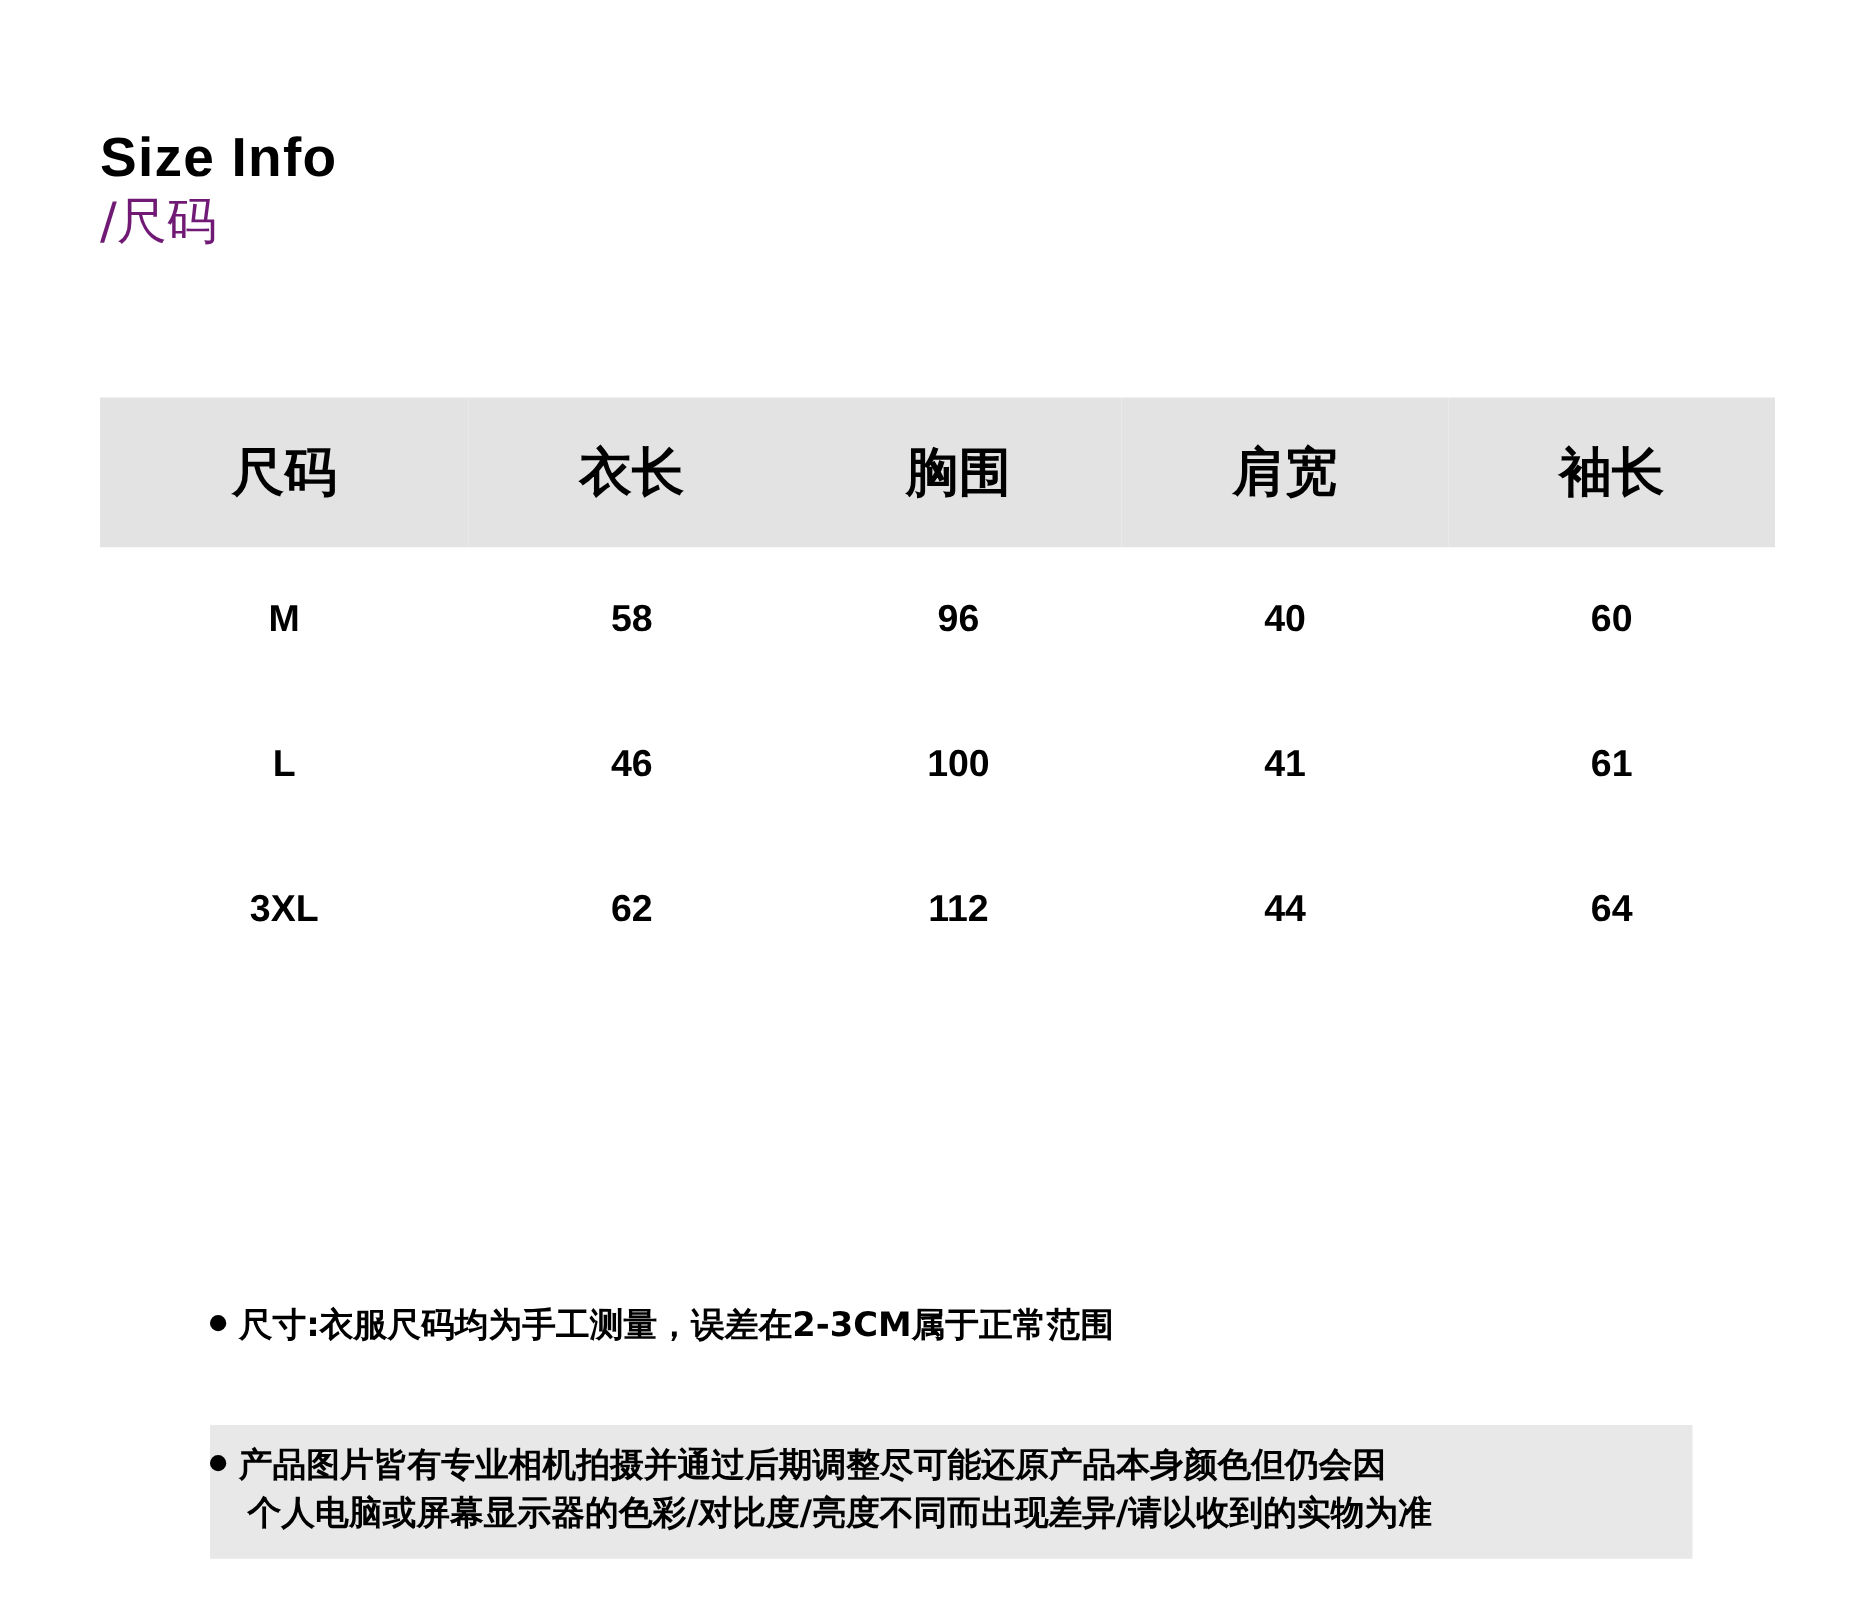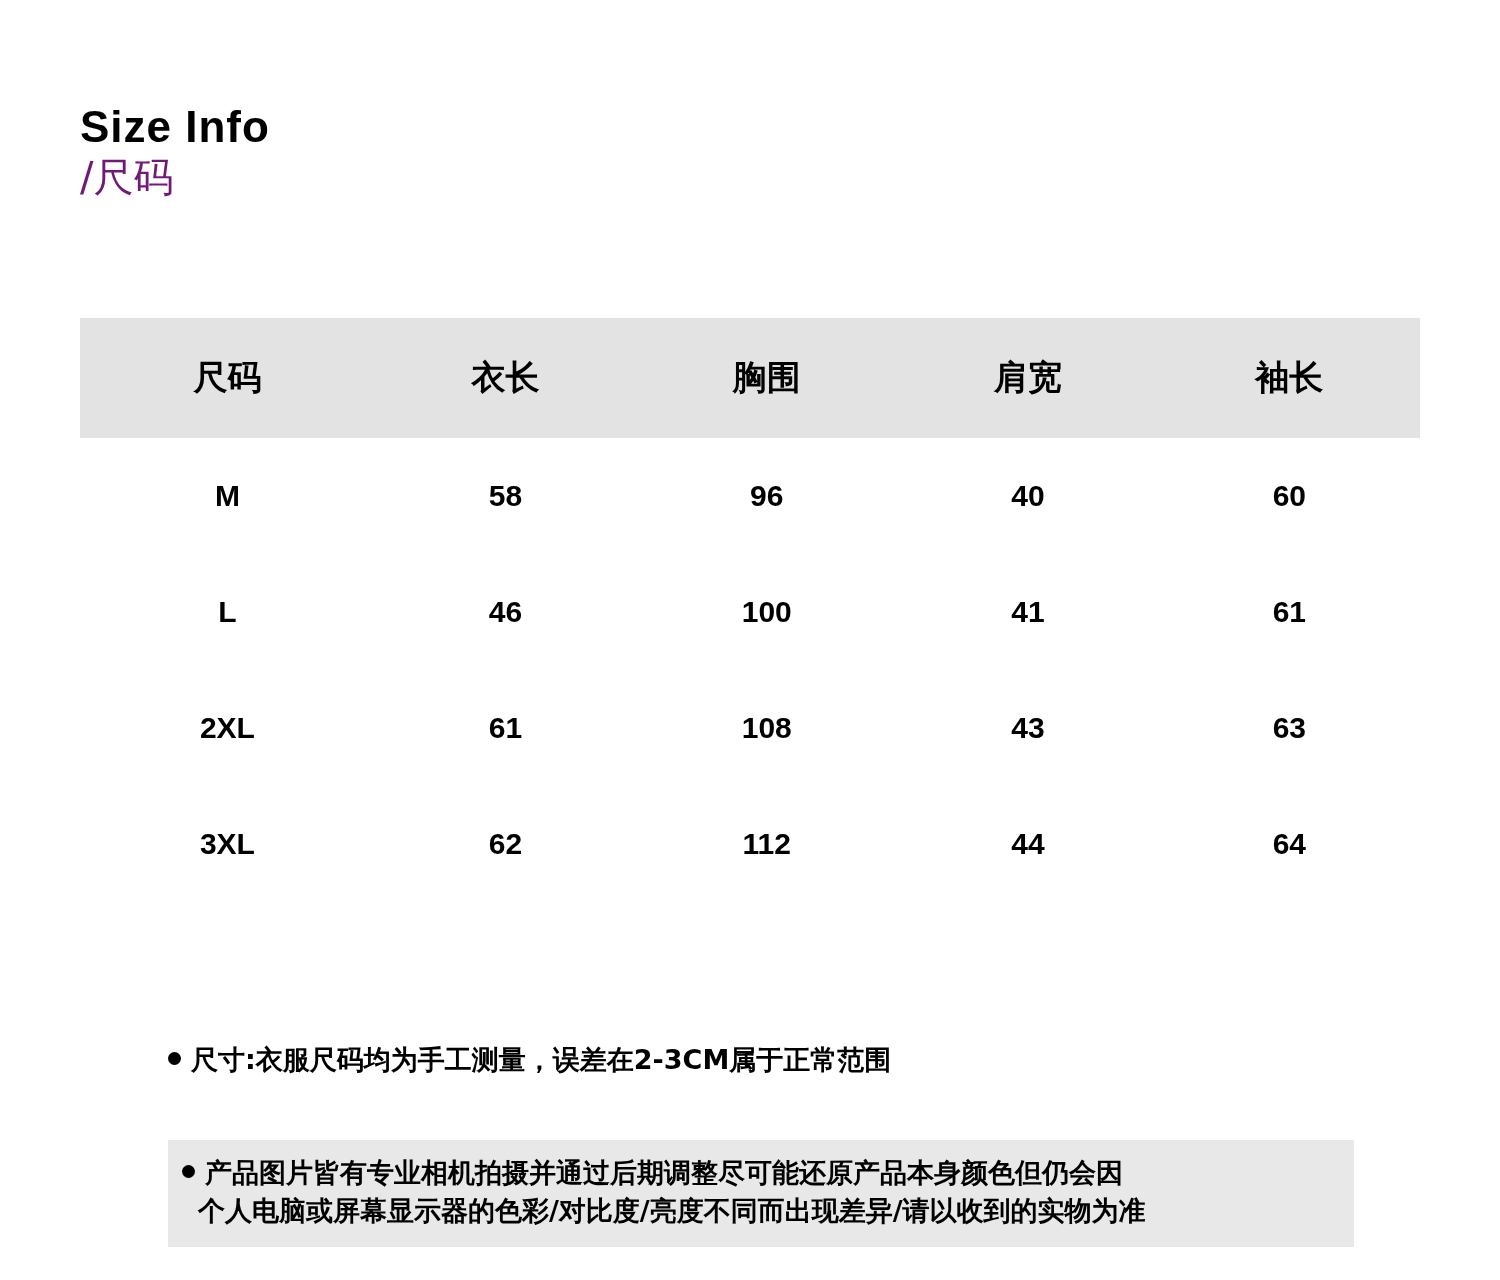--- a/index.html
+++ b/index.html
@@ -49,21 +49,21 @@
     top: 318px;
     width: 1340px;
     border-collapse: collapse;
     table-layout: fixed;
   }
   .size-table thead tr {
     background: #e3e3e3;
   }
   .size-table th {
     height: 118px;
-    font-size: 34px;
+    font-size: 42px;
     font-weight: bold;
     color: #000;
     text-align: center;
     vertical-align: middle;
     font-family: "DejaVu Sans", "Liberation Sans", sans-serif;
   }
   .size-table td {
     height: 114px;
     font-size: 30px;
     font-weight: bold;
@@ -98,21 +98,21 @@
     box-sizing: border-box;
   }
   .note-line {
     font-size: 27px;
     font-weight: bold;
     color: #000;
     font-family: "DejaVu Sans", "Liberation Sans", sans-serif;
     line-height: 1.42;
     white-space: nowrap;
   }
-  .note-line.l1 { padding-left: 14px; }
+  .note-line.l1 { }
   .note-line.l2 { padding-left: 30px; }
   .bullet {
     display: inline-block;
     width: 13px;
     height: 13px;
     border-radius: 50%;
     background: #000;
     margin-right: 10px;
     vertical-align: middle;
     position: relative;
@@ -155,27 +155,20 @@
         <td>60</td>
       </tr>
       <tr>
         <td>L</td>
         <td>46</td>
         <td>100</td>
         <td>41</td>
         <td>61</td>
       </tr>
       <tr>
-        <td>2XL</td>
-        <td>61</td>
-        <td>108</td>
-        <td>43</td>
-        <td>63</td>
-      </tr>
-      <tr>
         <td>3XL</td>
         <td>62</td>
         <td>112</td>
         <td>44</td>
         <td>64</td>
       </tr>
     </tbody>
   </table>
 
   <div class="note1">

